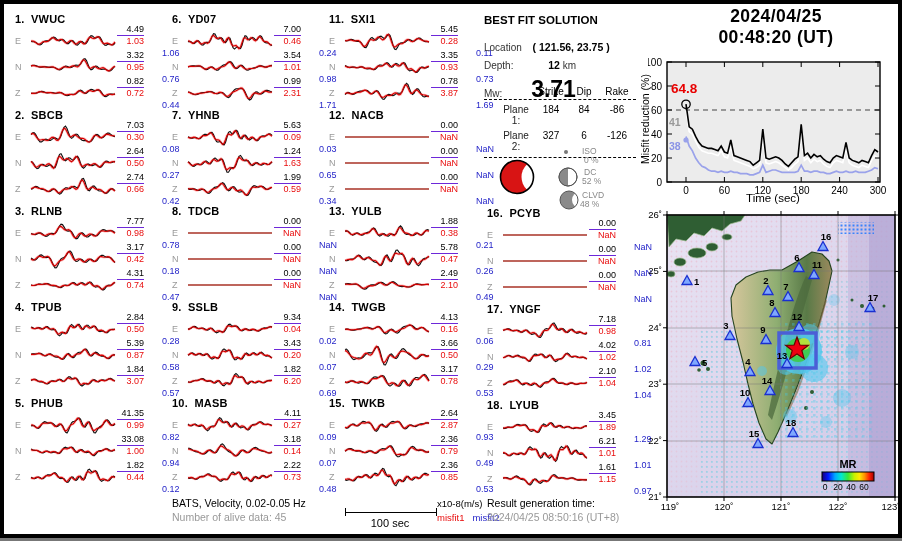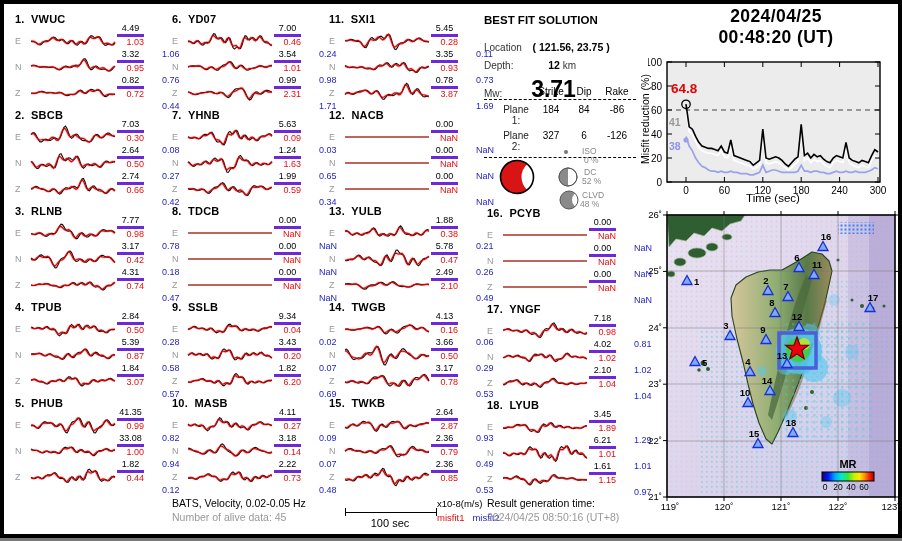--- a/index.html
+++ b/index.html
@@ -11,21 +11,21 @@
   .station{height:96px;}
   .st-head{font-size:11px;font-weight:bold;color:#000;height:16px;line-height:15px;letter-spacing:.2px;}
   .srow{display:flex;align-items:center;height:26px;}
   .comp{width:14px;font-size:9px;color:#999;}
   svg.wv{width:88px;height:26px;flex:none;}
   .wv-black{fill:none;stroke:#121212;stroke-width:1.1;}
   .wv-halo{fill:none;stroke:rgba(255,120,120,.5);stroke-width:2.6;}
   .wv-red{fill:none;stroke:#d40000;stroke-width:1.15;}
   .wv-dead{fill:none;stroke:#a83226;stroke-width:1.6;}
   .nums{width:50px;display:grid;grid-template-columns:27px 23px;font-size:9px;line-height:10.5px;text-align:right;}
-  .amp{grid-column:1;color:#000;border-bottom:3px solid #6d28d9;white-space:nowrap;text-align:center;}
+  .amp{grid-column:1;color:#000;border-bottom:1px solid #6d28d9;white-space:nowrap;}
   .m1{color:#e80c0c;}
   .m2{color:#2424c8;padding-left:18px;margin-top:12px;}
   
   .sol{position:absolute;left:484px;top:14px;width:158px;height:200px;}
   .sol-title{font-size:11.5px;font-weight:bold;color:#000;}
   .sol-row{position:absolute;left:0;font-size:10px;color:#333;white-space:nowrap;}
   .sv{font-weight:bold;color:#000;font-size:10.5px;}
   .mwv{font-weight:bold;color:#000;font-size:23px;}
   .soltab{position:absolute;left:0;top:72px;width:152px;font-size:10px;color:#000;}
   .soltab .hd{display:grid;grid-template-columns:48px 38px 28px 38px;border-bottom:1px dashed #000;padding-bottom:2px;}

